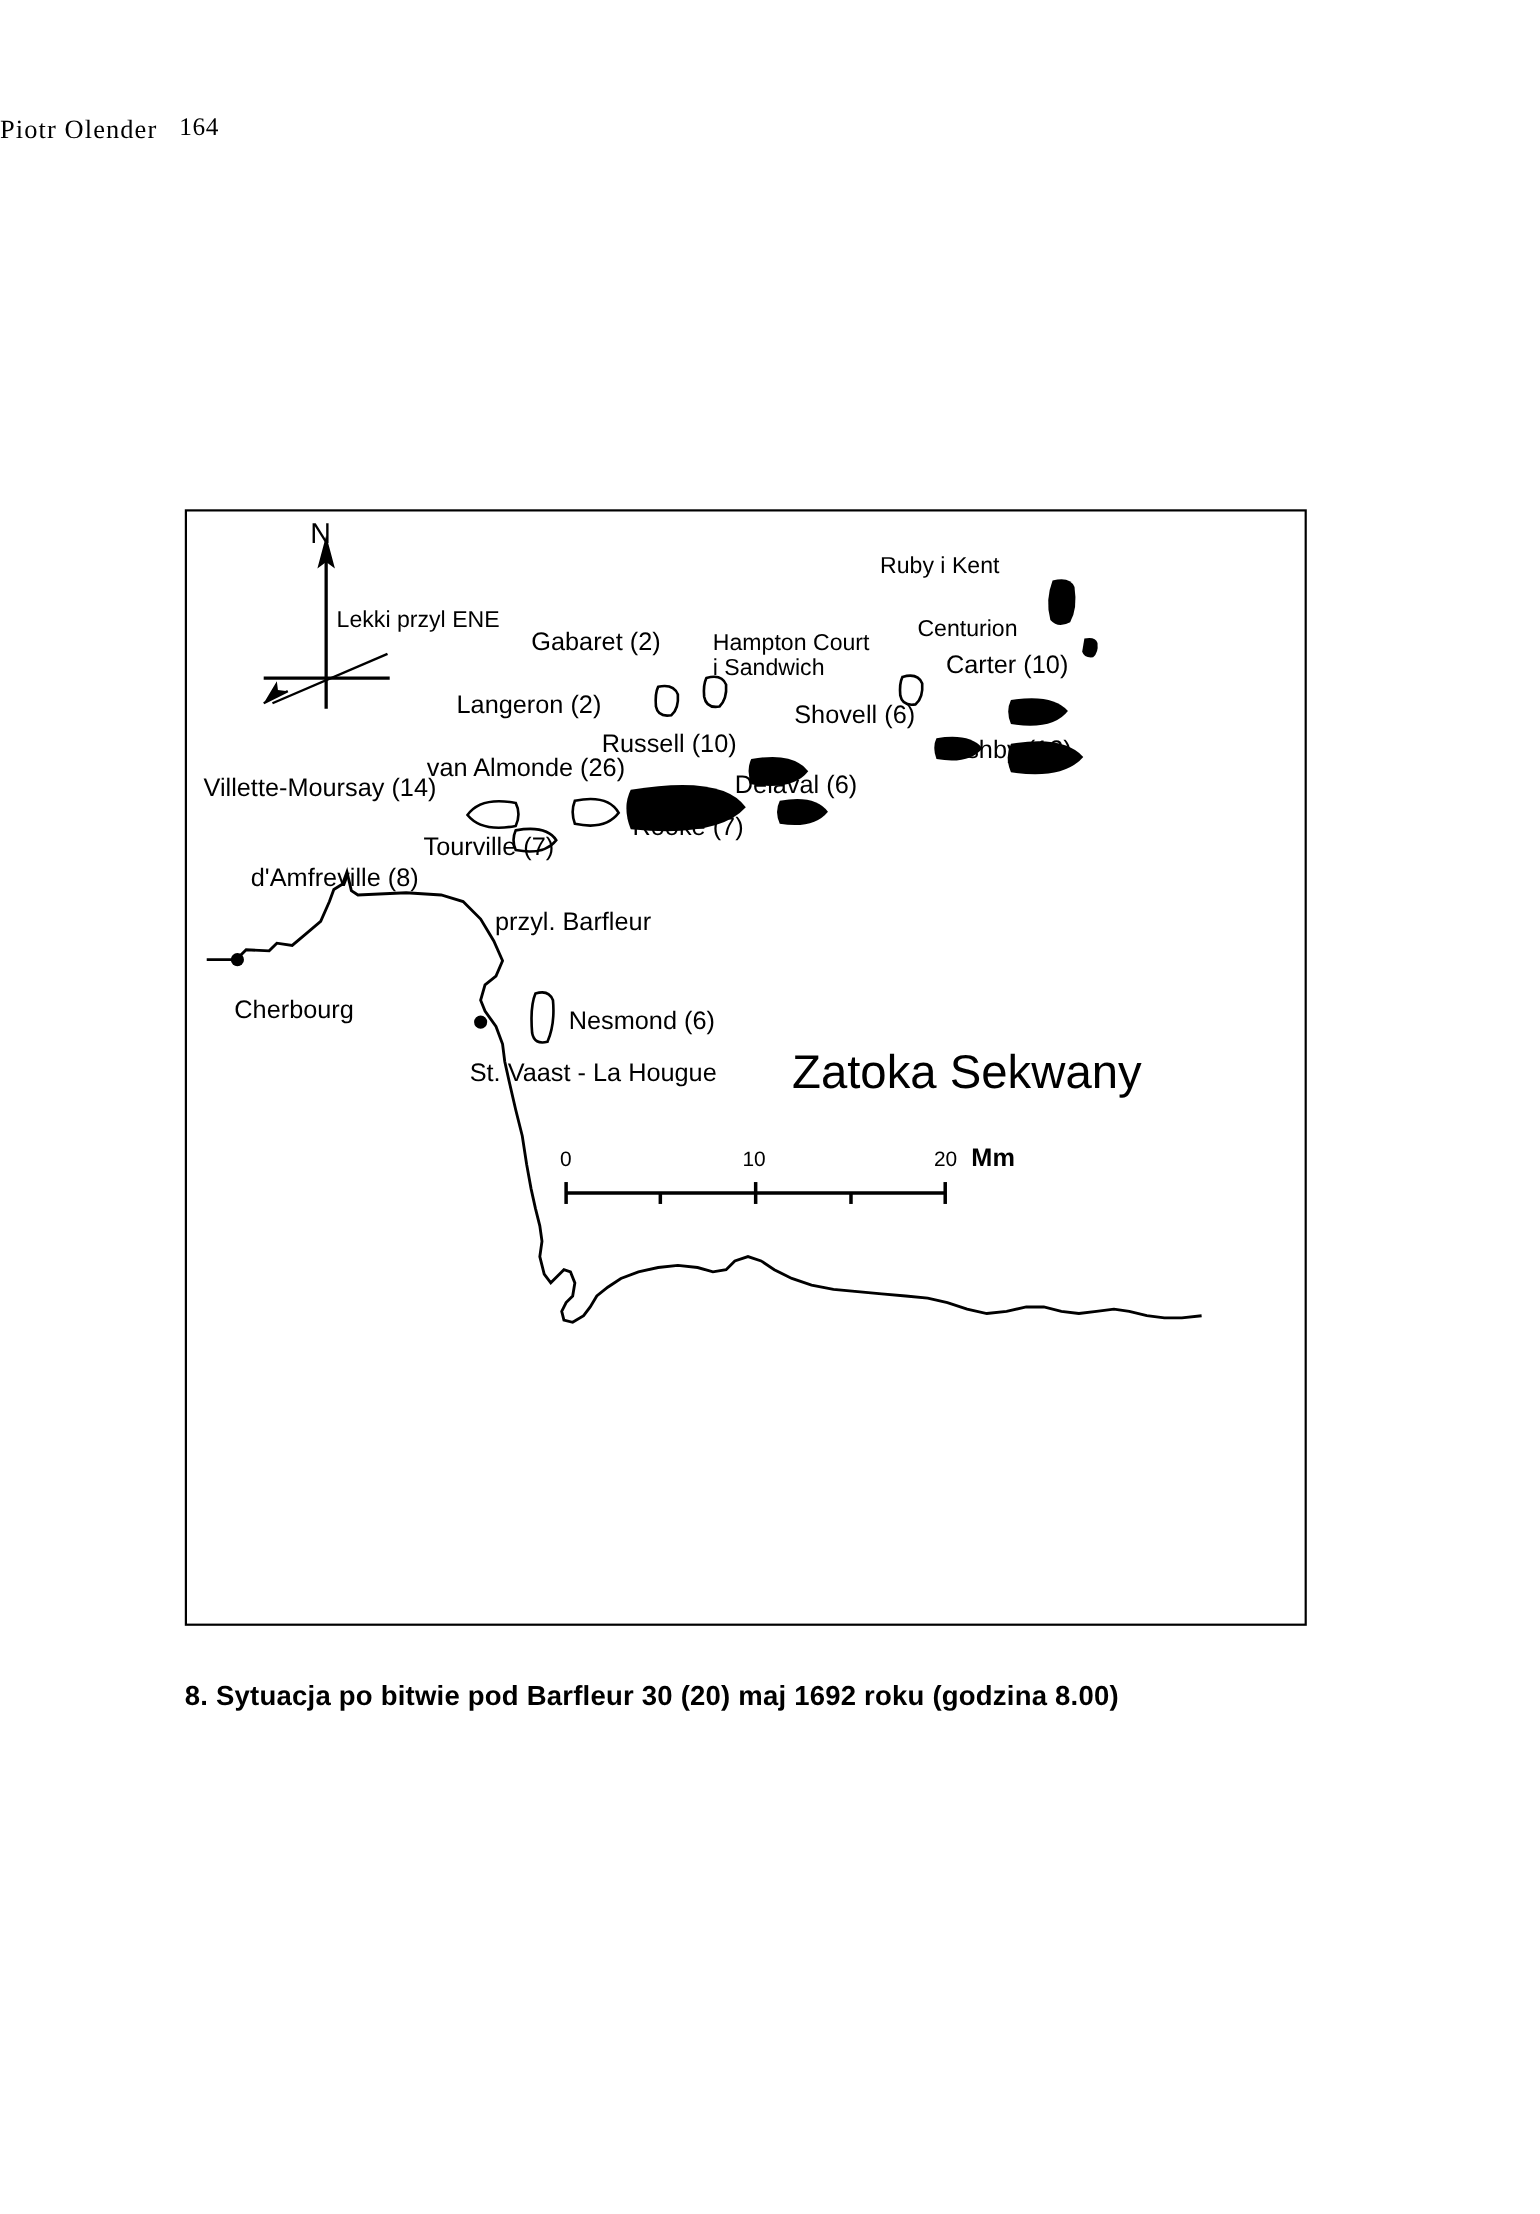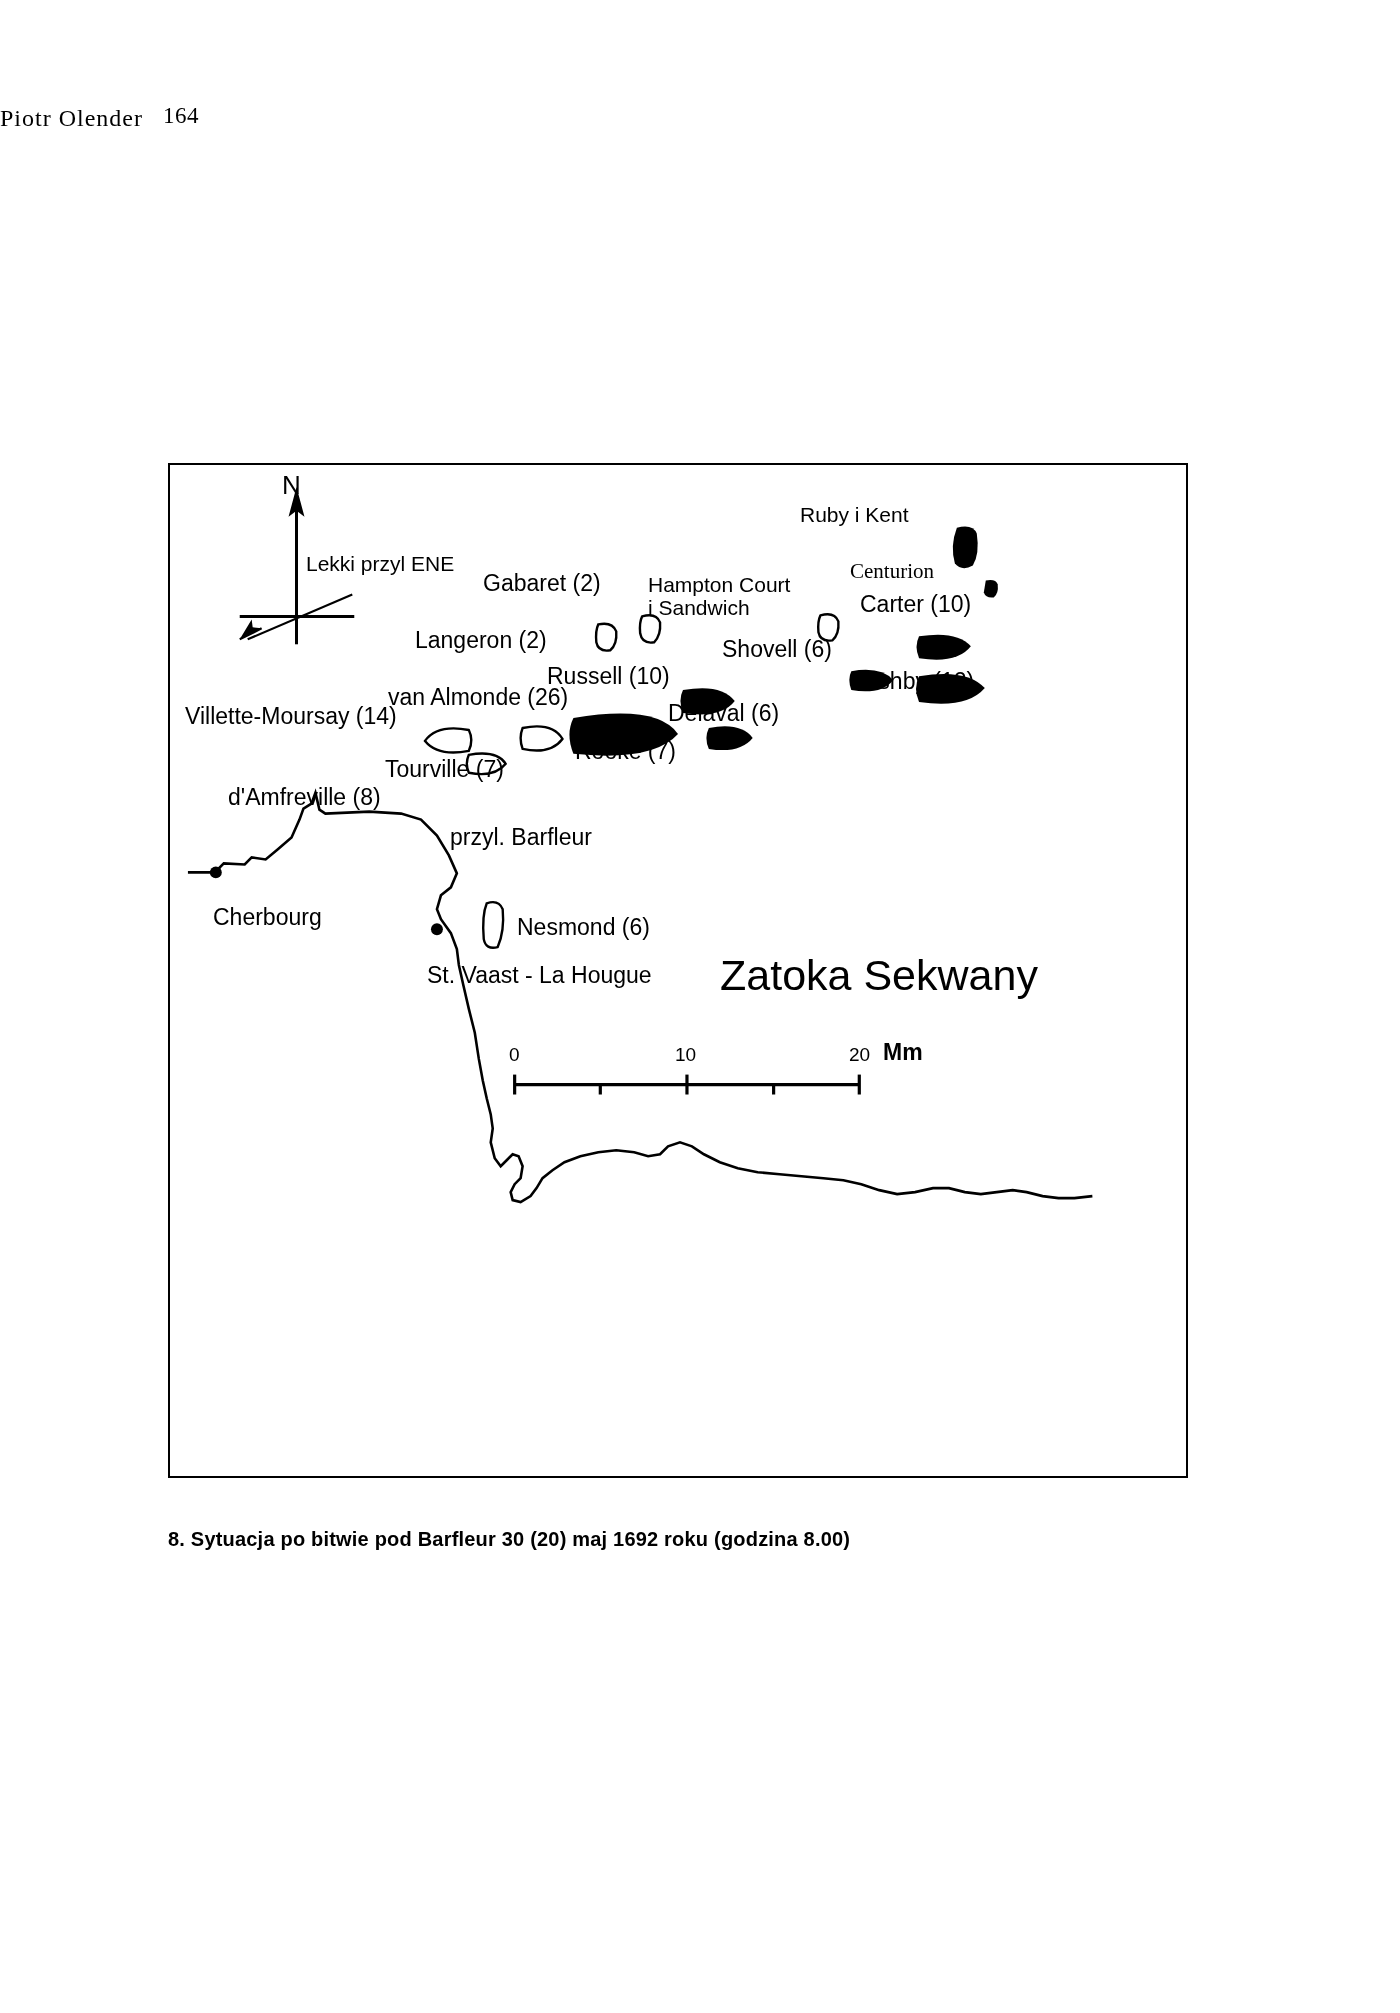--- a/index.html
+++ b/index.html
@@ -78,21 +78,21 @@
   .lbl-scale { font-size: 19px; }
   .lbl-scale-unit { font-size: 23px; font-weight: bold; }
 
   
   #figure-caption {
     position: absolute;
     left: 168px;
     top: 1528px;
     width: 1060px;
     font-family: "Liberation Sans", sans-serif;
-    font-size: 20px;
+    font-size: 25px;
     font-weight: bold;
     letter-spacing: 0.2px;
   }
 </style>
 </head>
 <body>
 
 <div id="page-header">
   <div id="folio">164</div>
   <div id="running-head">
@@ -155,21 +155,21 @@
       <line x1="519" y1="612" x2="519" y2="632"></line>
       <line x1="606" y1="622" x2="606" y2="632"></line>
       <line x1="692" y1="612" x2="692" y2="632"></line>
     </g>
   </svg>
 
   <div class="map-label lbl-n" style="left:112px; top:6px;">N</div>
   <div class="map-label lbl-md" style="left:136px; top:87px;">Lekki przyl ENE</div>
 
   <div class="map-label lbl-md" style="left:630px; top:38px;">Ruby i Kent</div>
-  <div class="map-label lbl-md" style="left:680px; top:95px;font-family:Liberation Serif, serif;">Centurion</div>
+  <div class="map-label lbl-md" style="left:664px; top:95px;">Centurion</div>
   <div class="map-label lbl-lg" style="left:690px; top:127px;">Carter (10)</div>
 
   <div class="map-label lbl-md" style="left:478px; top:108px;">Hampton Court</div>
   <div class="map-label lbl-md" style="left:478px; top:131px;">i Sandwich</div>
 
   <div class="map-label lbl-lg" style="left:313px; top:106px;">Gabaret (2)</div>
   <div class="map-label lbl-lg" style="left:552px; top:172px;">Shovell (6)</div>
   <div class="map-label lbl-lg" style="left:693px; top:204px;">Ashby (12)</div>
 
   <div class="map-label lbl-lg" style="left:245px; top:163px;">Langeron (2)</div>

